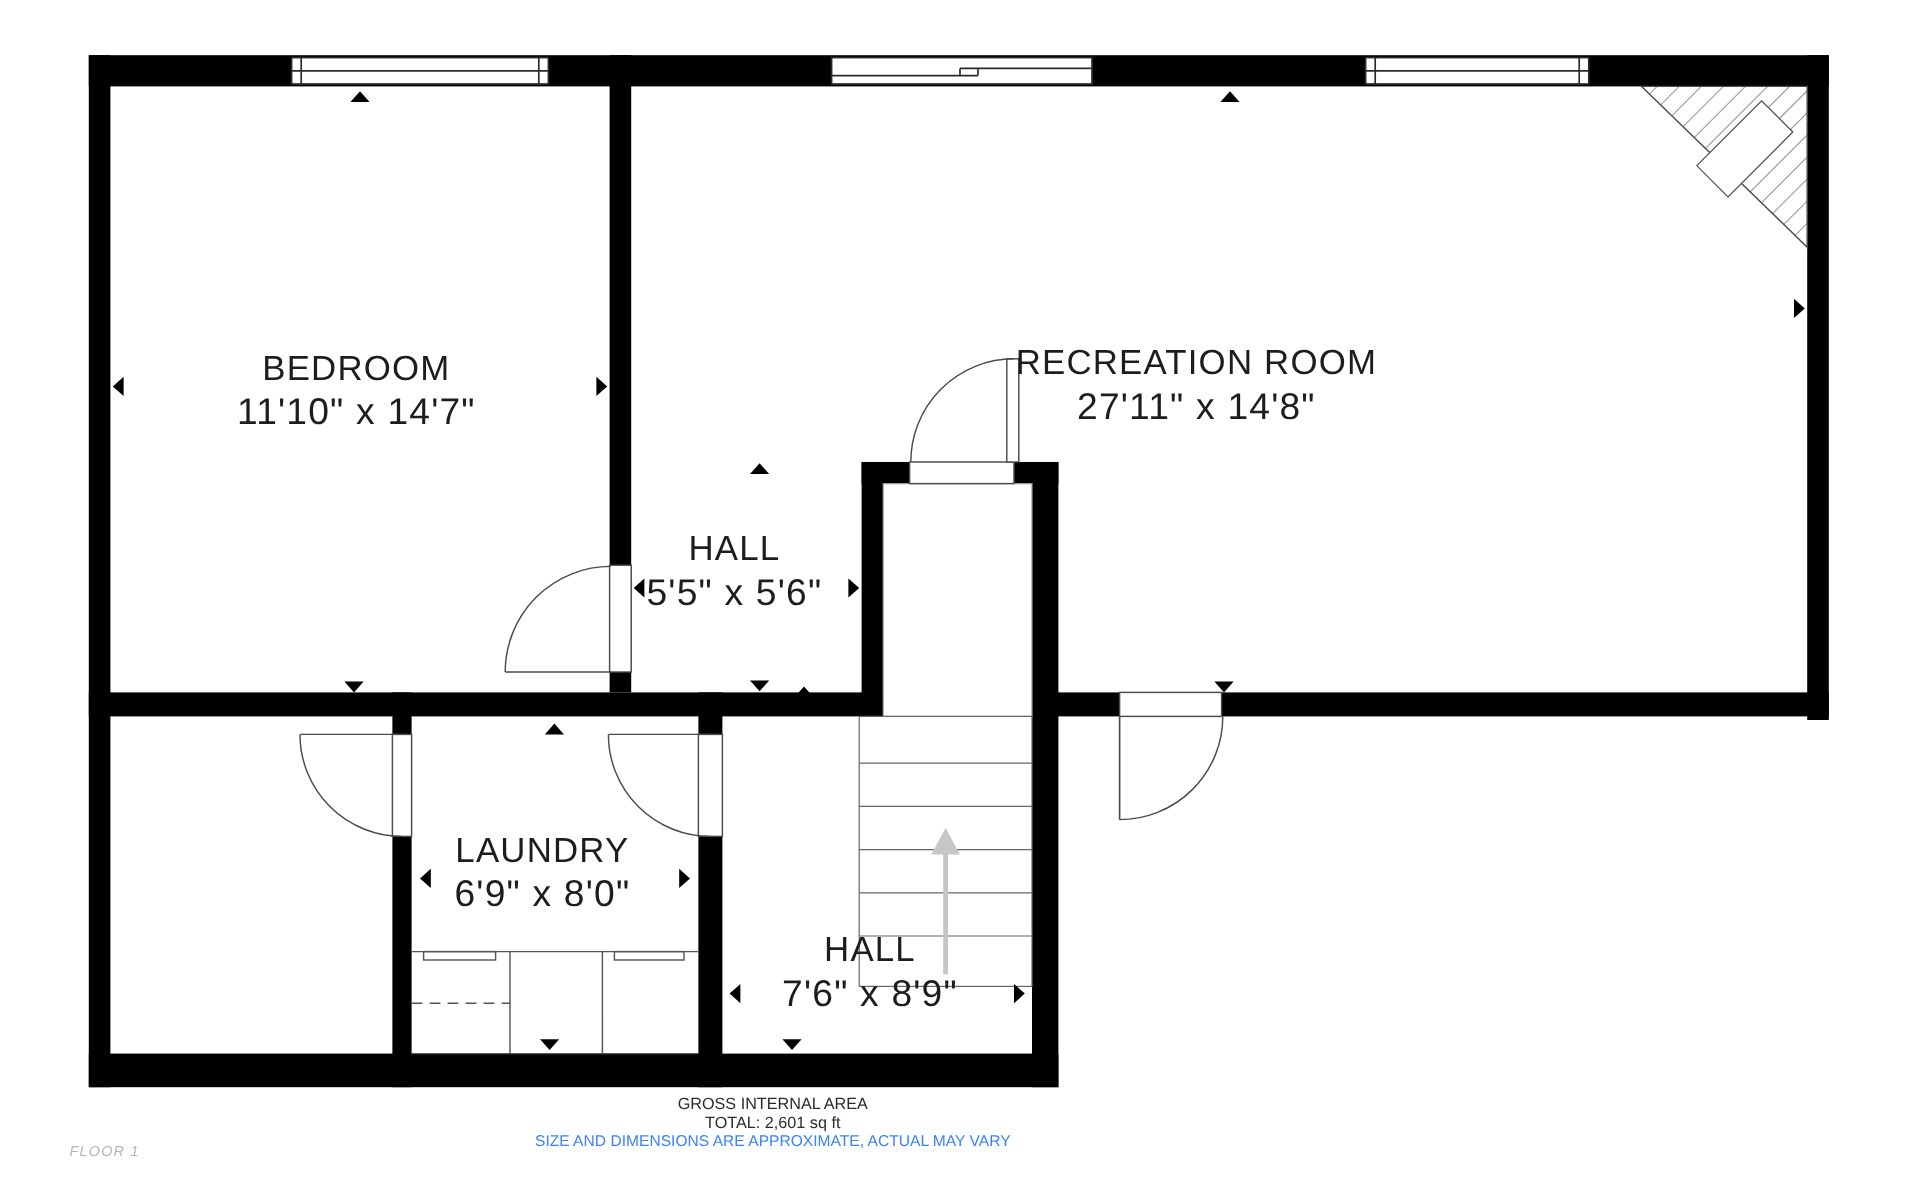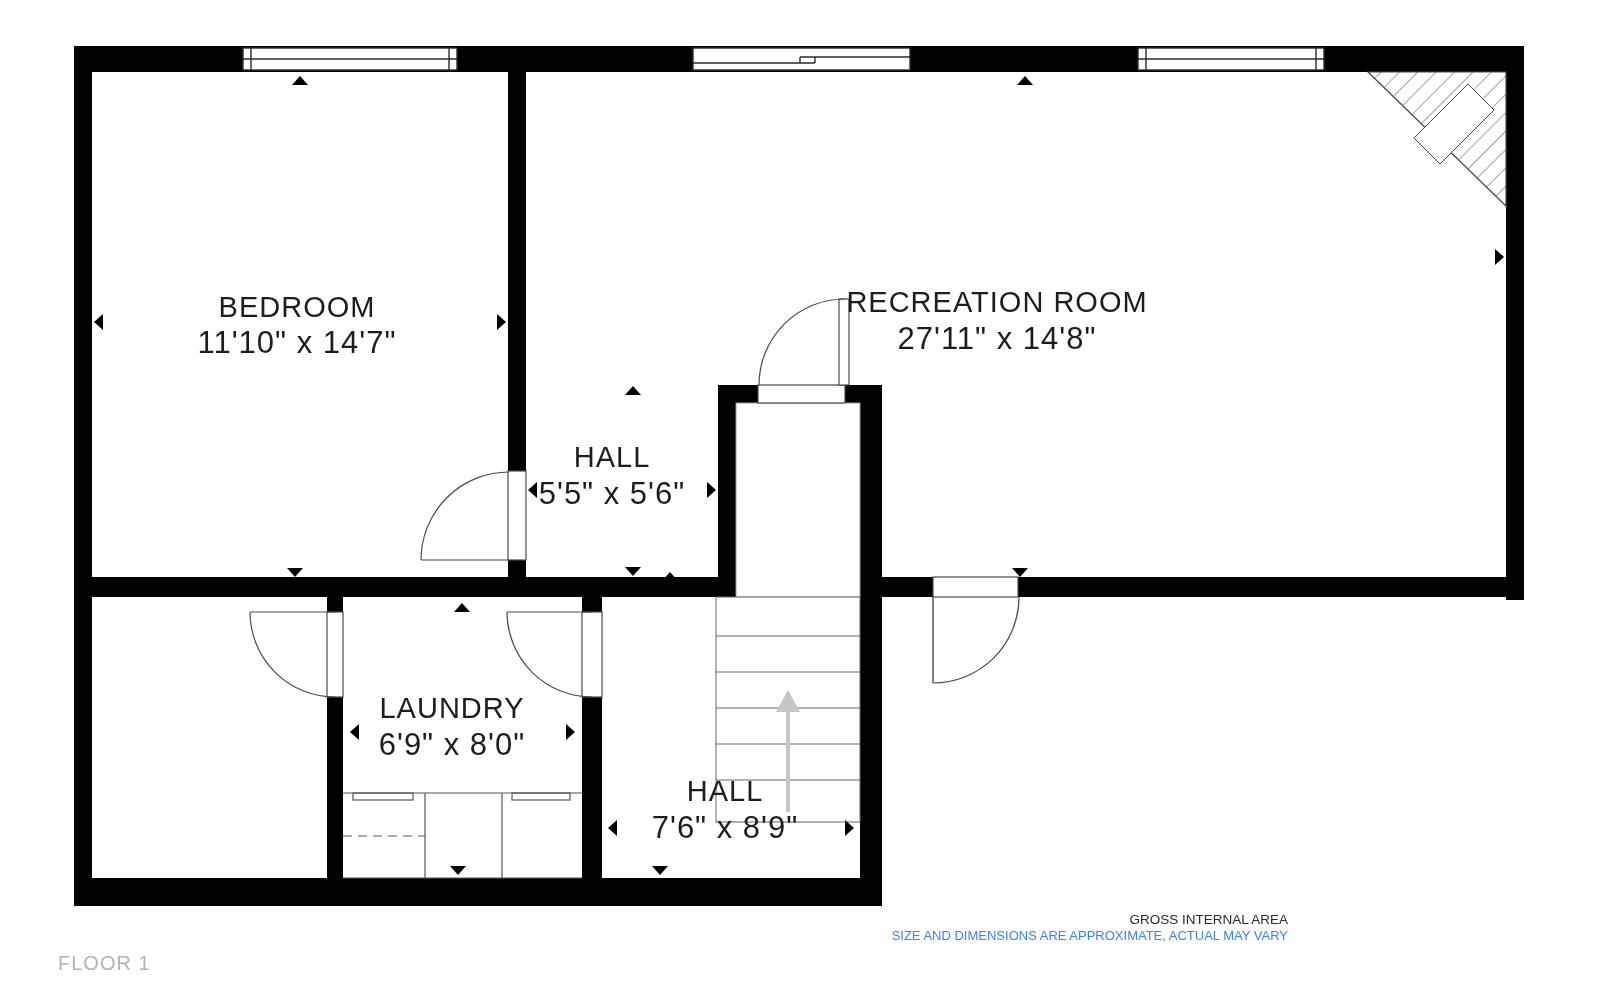--- a/index.html
+++ b/index.html
@@ -2,25 +2,25 @@
 <html><head>
 <meta charset="utf-8">
 <style>
   html,body{margin:0;padding:0;background:#ffffff;}
   body{width:1600px;height:999px;position:relative;overflow:hidden;
        font-family:"Liberation Sans", sans-serif;}
   #plan-canvas{position:absolute;left:0;top:0;}
   .room-name{font-size:29px;fill:#1d1d1d;letter-spacing:1px;}
   .room-dims{font-size:31px;fill:#1d1d1d;letter-spacing:1px;}
   text{text-anchor:middle;}
-  .footer{position:absolute;left:0;top:912px;width:1288px;text-align:right;
+  .footer{position:absolute;left:0;top:912px;width:1288px;text-align:center;
           color:#2b2b2b;font-size:13.5px;line-height:15.5px;}
   .footer .muted{color:#3b82f6;font-size:13px;}
   .floor-tag{position:absolute;left:58px;top:952px;color:#b4b4b4;
-             font-size:20px;letter-spacing:1px;}
+             font-size:12px;letter-spacing:1px;font-style:italic;}
 </style>
 </head>
 <body>
 
 <svg id="plan-canvas" width="1600" height="999" viewBox="0 0 1600 999">
   <defs>
     <pattern id="hatch" patternUnits="userSpaceOnUse" width="13" height="13" patternTransform="rotate(45)">
       <line x1="0" y1="0" x2="0" y2="13" stroke="#4a4a4a" stroke-width="1"></line>
     </pattern>
   </defs>
@@ -152,16 +152,17 @@
     <text class="room-dims" x="612" y="504">5'5" x 5'6"</text>
     <text class="room-name" x="452" y="718">LAUNDRY</text>
     <text class="room-dims" x="452" y="755">6'9" x 8'0"</text>
     <text class="room-name" x="725" y="801">HALL</text>
     <text class="room-dims" x="725" y="838">7'6" x 8'9"</text>
   </g>
 </svg>
 
 <div class="footer">
   <div>GROSS INTERNAL AREA</div>
+  <div>TOTAL: 2,601 sq ft</div>
   <div class="muted">SIZE AND DIMENSIONS ARE APPROXIMATE, ACTUAL MAY VARY</div>
 </div>
 
 <div class="floor-tag">FLOOR 1</div>
 
 </body></html>

